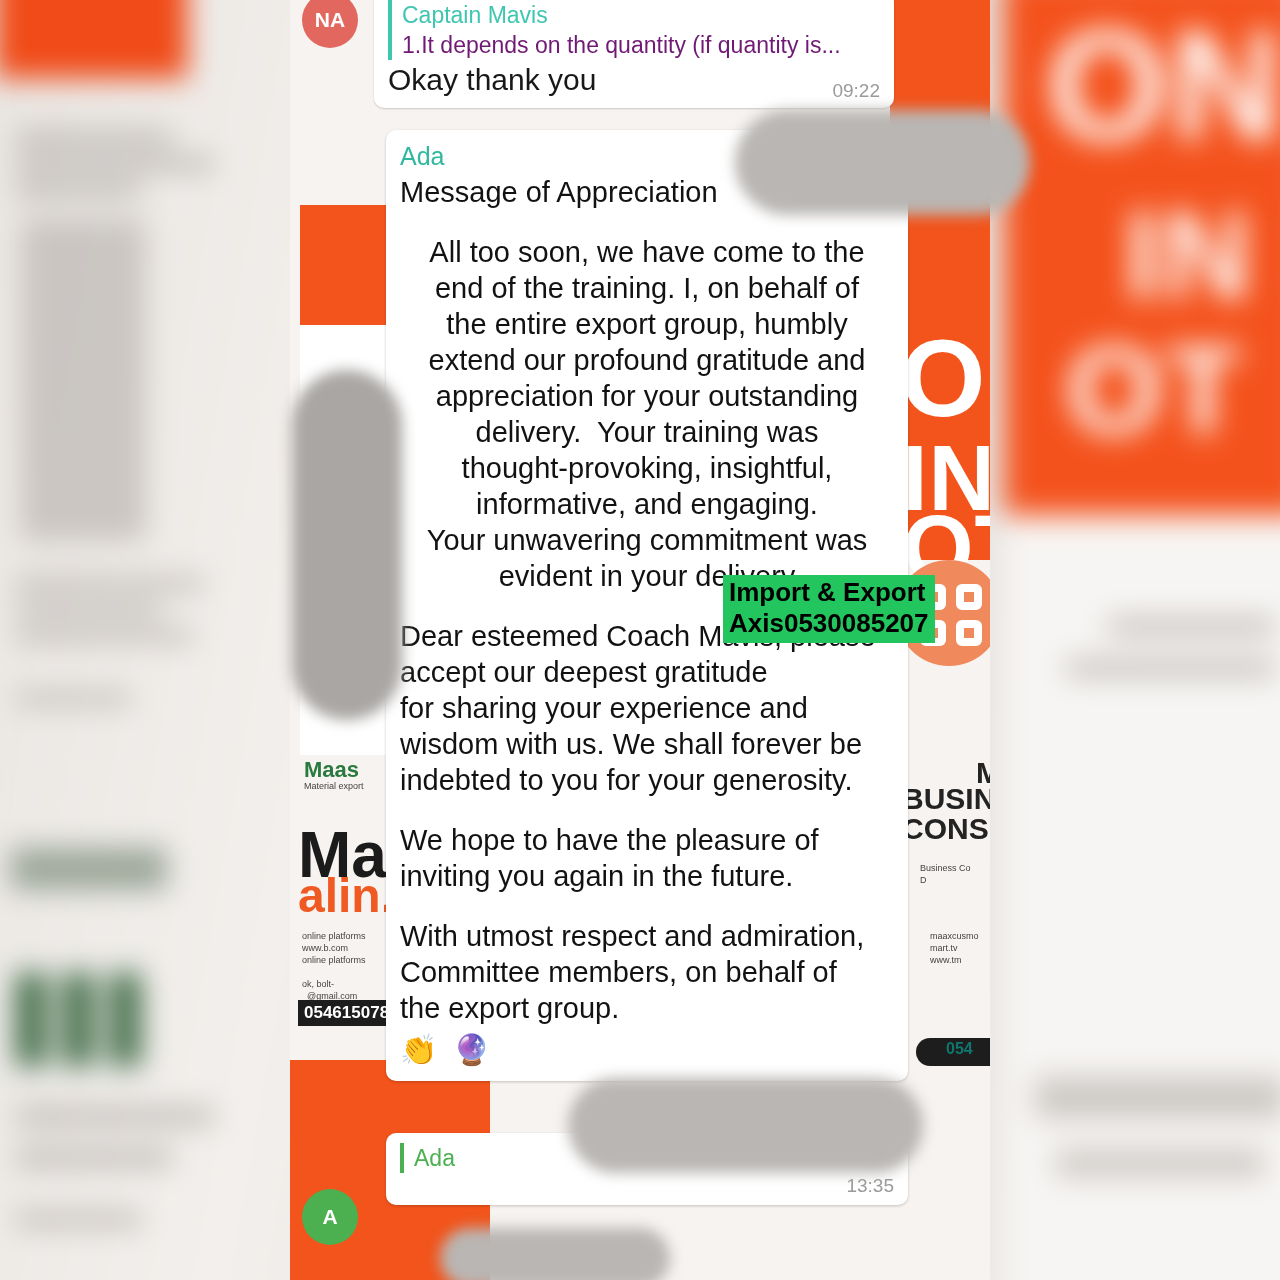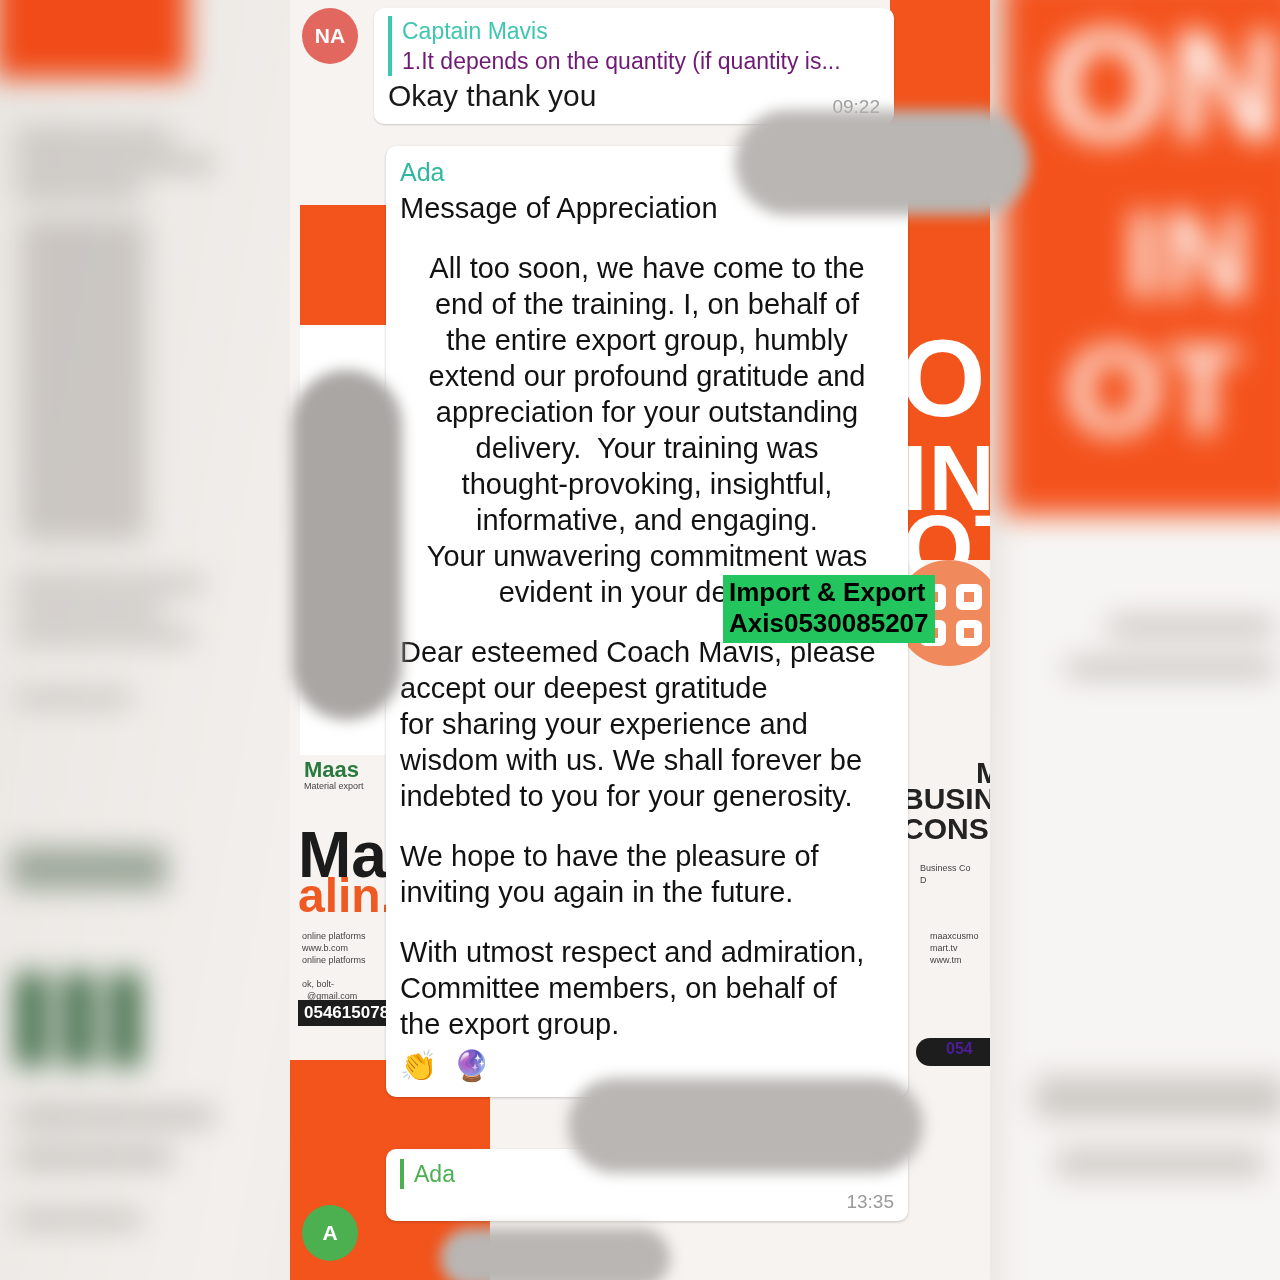--- a/index.html
+++ b/index.html
@@ -103,21 +103,21 @@
   .ps-circle {
     position:absolute;
     background:#f08a5c;
     border-radius: 50%;
   }
 
   
   .chat {
     position: absolute;
     left: 290px;
-    top: 16px;
+    top: 0;
     width: 700px;
     height: 1060px;
     text-decoration: underline;
   }
   .msg-row {
     position: absolute;
     display: flex;
     align-items: flex-start;
   }
   .avatar {
@@ -296,21 +296,21 @@
     <div class="ps-sq" style="left:666px;top:584px;"></div>
     <div class="ps-sq" style="left:630px;top:620px;"></div>
     <div class="ps-sq" style="left:666px;top:620px;"></div>
     <div class="ps-light" style="left:600px;top:670px;width:100px;height:610px;"></div>
     <div class="ps-txt" style="left:686px;top:756px;font-size:30px;">M</div>
     <div class="ps-txt" style="left:612px;top:782px;font-size:30px;">BUSIN</div>
     <div class="ps-txt" style="left:612px;top:812px;font-size:30px;text-align:right;">CONS</div>
     <div class="ps-txt tiny" style="left:630px;top:862px;width:80px;">Business Co<br>D</div>
     <div class="ps-txt tiny" style="left:640px;top:930px;width:70px;">maaxcusmo<br>mart.tv<br>www.tm</div>
     <div class="ps-dark" style="left:626px;top:1038px;width:74px;height:28px;border-radius:14px 0 0 14px;"></div>
-    <div class="ps-txt" style="left:656px;top:1040px;font-size:16px;color:#4c1d95;">054</div>
+    <div class="ps-txt" style="left:656px;top:1040px;font-size:16px;color:#0f766e;">054</div>
   </div>
 
   <div class="chat">
 
     <div class="msg-row" style="left:12px;top:-8px;">
       <div class="avatar na">NA</div>
       <div class="bubble" style="width:520px;margin-left:16px;box-sizing:border-box;">
         <div class="reply-box">
           <div class="reply-name">Captain Mavis</div>
           <div class="reply-text">1.It depends on the quantity (if quantity is...</div>

